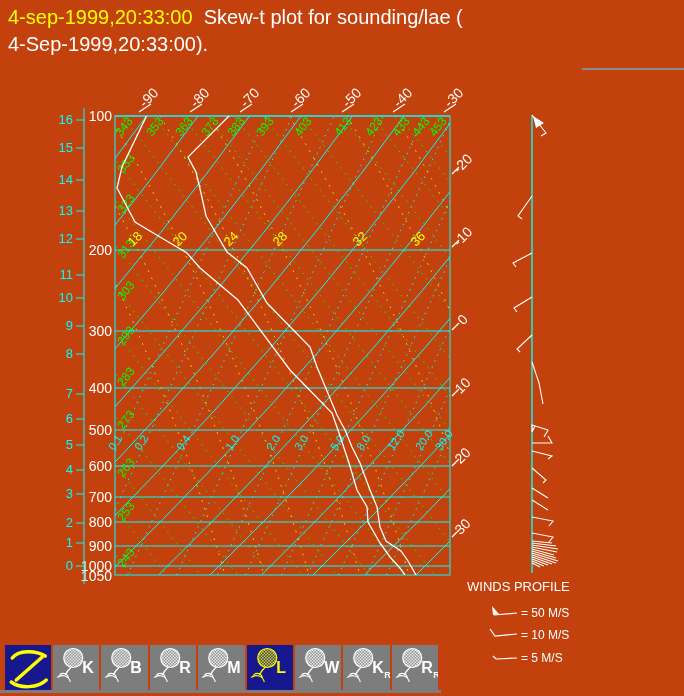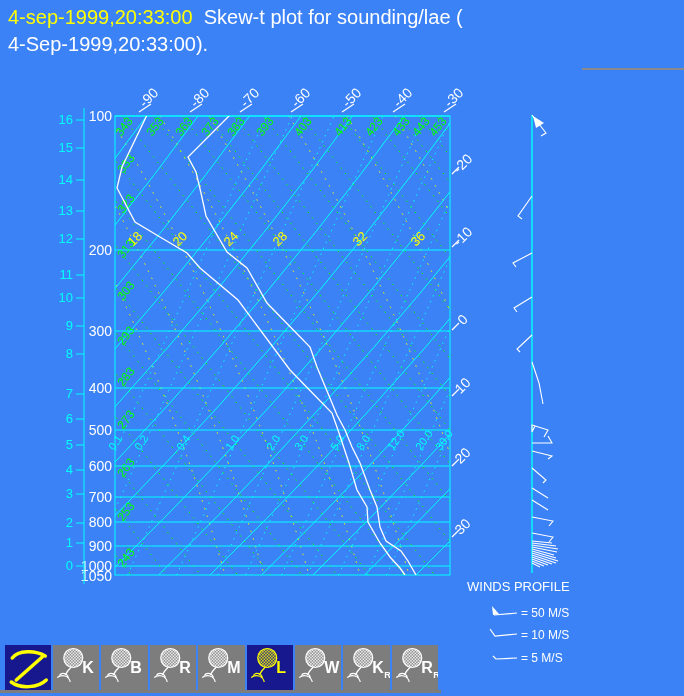--- a/index.html
+++ b/index.html
@@ -1,16 +1,16 @@
 <!DOCTYPE html>
 <html><head>
 <meta charset="utf-8">
 <style>
   html,body{margin:0;padding:0;background:#000;}
-  .stage{position:relative;width:684px;height:696px;background:#3b82f6;overflow:hidden;
+  .stage{position:relative;width:684px;height:696px;background:#c2410c;overflow:hidden;
          font-family:"Liberation Sans",sans-serif;}
   .title{position:absolute;left:8px;top:4px;width:670px;color:#fff;font-size:20px;
          line-height:27px;white-space:pre-wrap;}
   .title .ts{color:#ffff00;}
   .gray-line{position:absolute;left:582px;top:68px;width:102px;height:2px;background:#8a8a8a;}
   #plot-svg{position:absolute;left:0;top:0;}
   #toolbar{position:absolute;left:0;top:645px;width:684px;height:51px;}
   .tb-strip{position:absolute;left:0;top:45px;width:441px;height:2.5px;background:#7d7d7d;}
   .tb-btn{position:absolute;top:0;width:46.5px;height:45px;background:#7d7d7d;cursor:pointer;}
   .tb-btn.sel{background:#18188e;}

